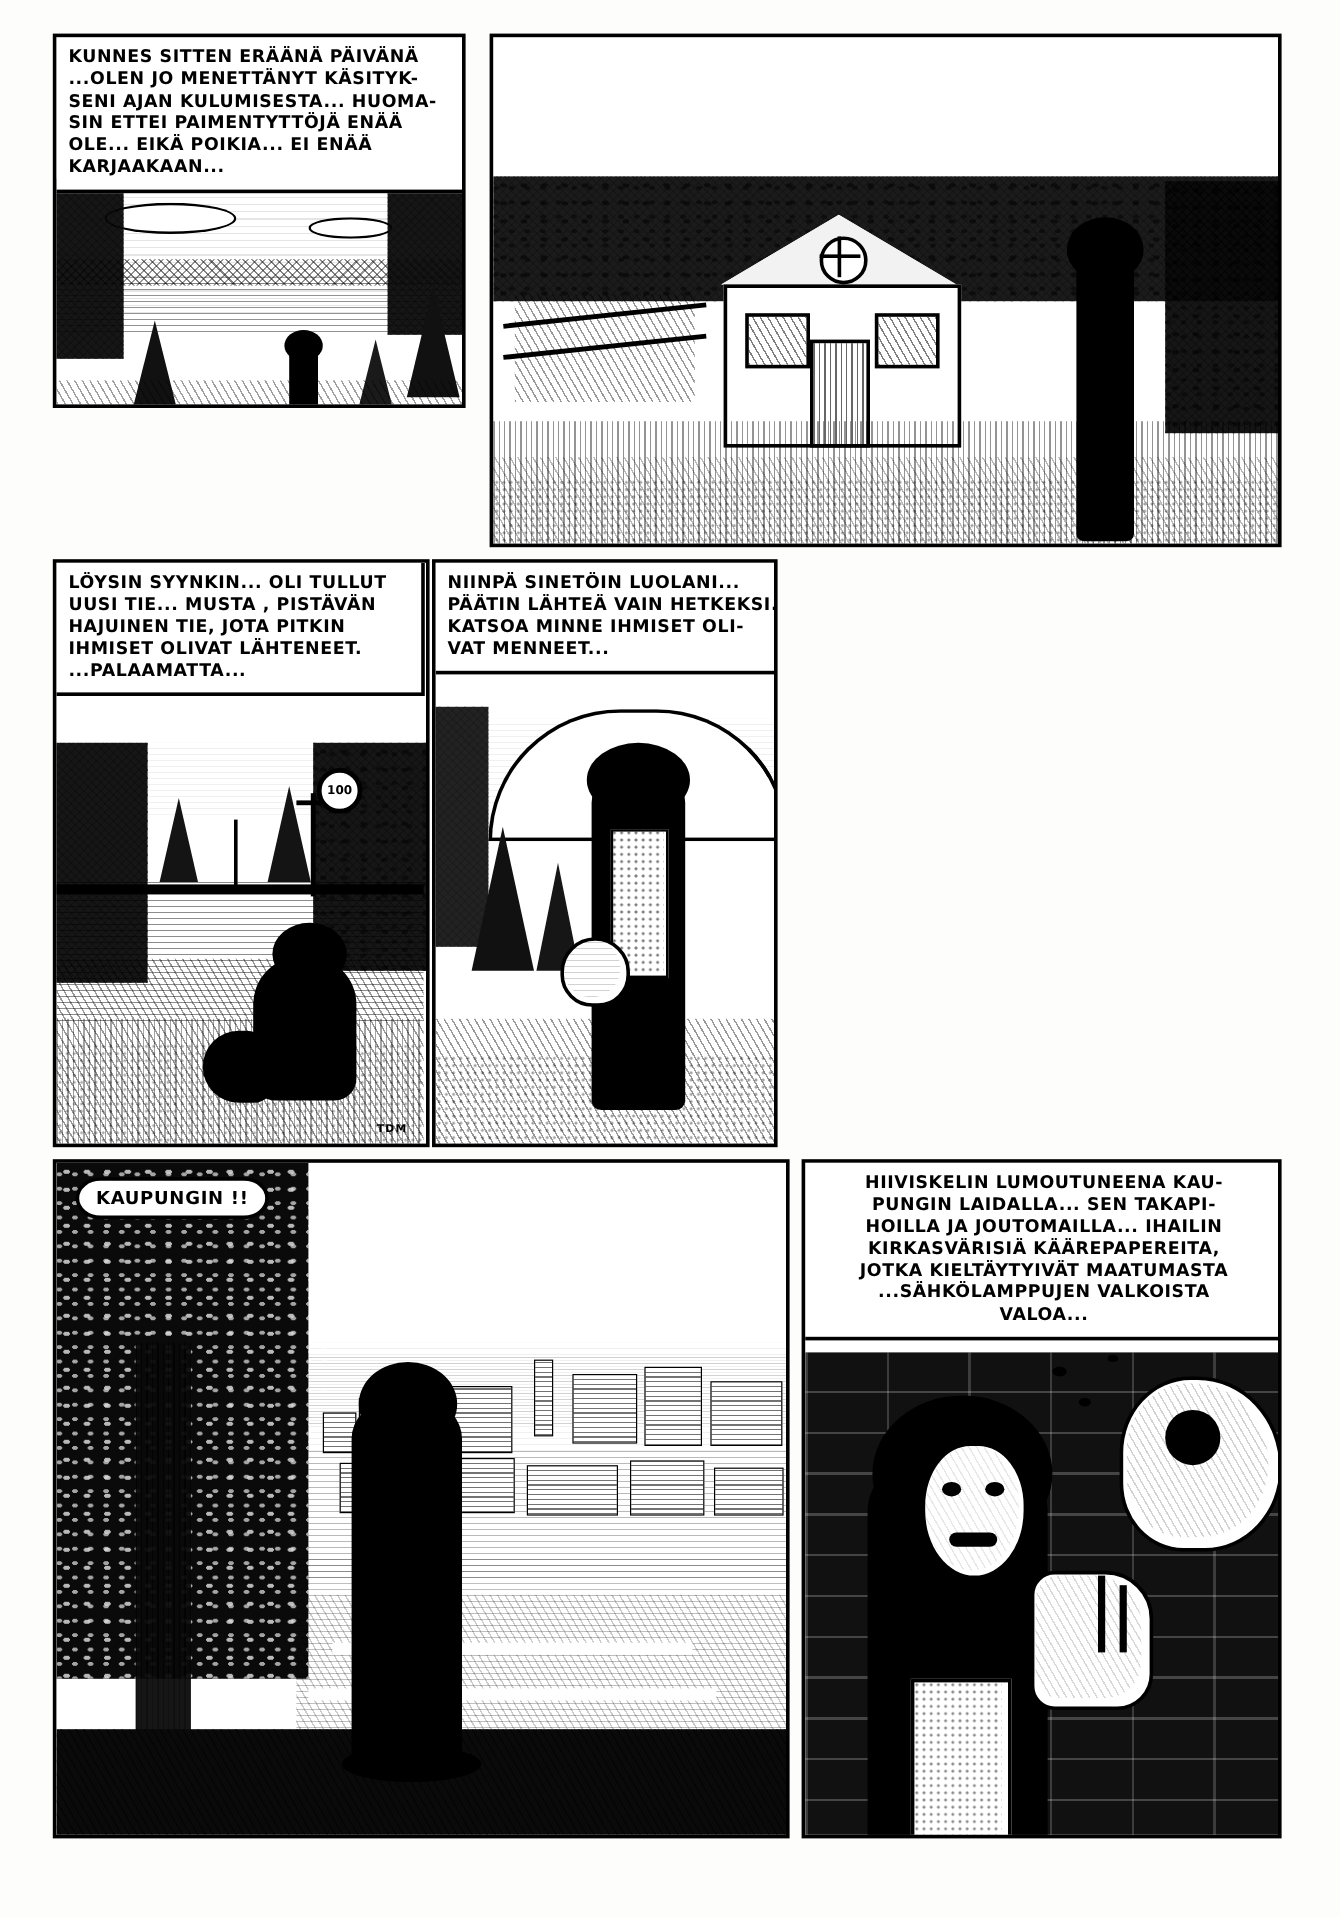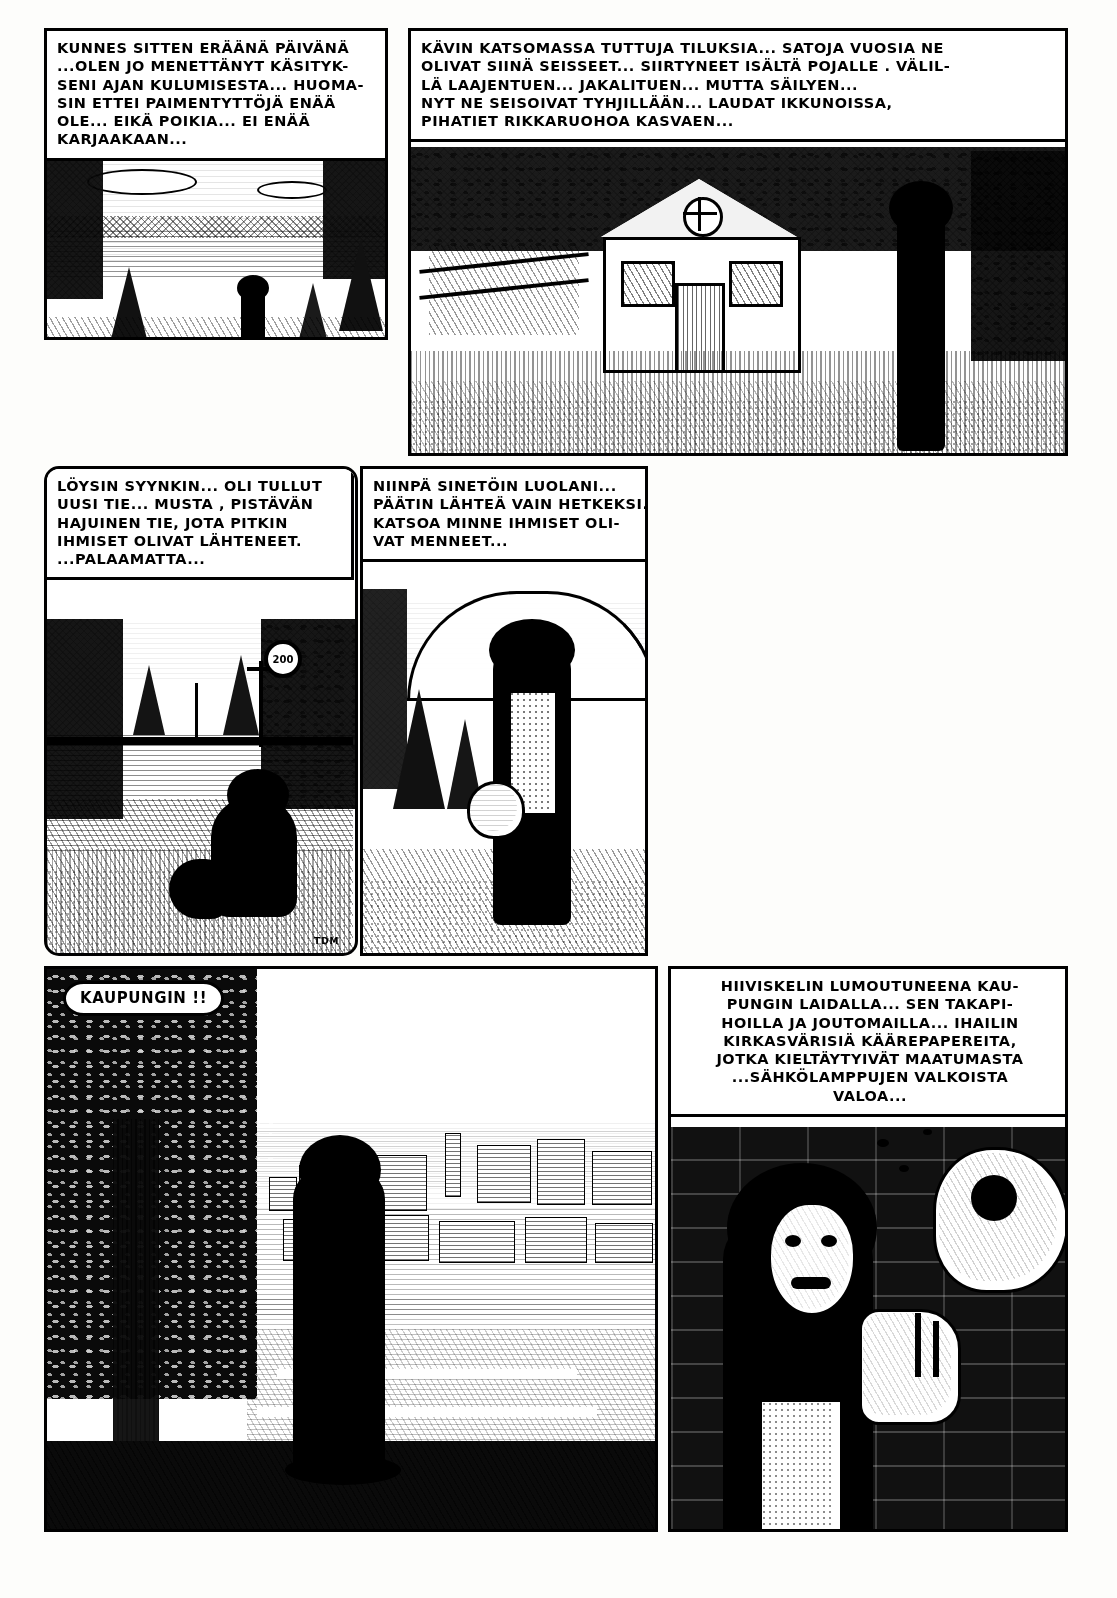--- a/index.html
+++ b/index.html
@@ -236,28 +236,23 @@
       <div class="tex-cross dark-mass" style="left:560px;top:120px;width:100px;height:210px;opacity:.95;"></div>
       <div class="tex-leaf" style="position:absolute;left:560px;top:120px;width:100px;height:210px;opacity:.6;"></div>
 
       <div class="figure" style="left:486px;top:170px;width:48px;height:250px;border-radius:16px 16px 6px 6px;"></div>
       <div class="blob" style="left:478px;top:150px;width:64px;height:54px;"></div>
 
       <div class="tex-vert" style="position:absolute;left:0;top:320px;width:660px;height:106px;opacity:.7;"></div>
       <div class="tex-diag" style="position:absolute;left:0;top:350px;width:660px;height:76px;opacity:.55;"></div>
       <div class="tex-dots" style="position:absolute;left:0;top:368px;width:660px;height:58px;opacity:.5;"></div>
     </div>
-    <div class="caption top" style="left:-3px;top:-3px;width:664px;">KÄVIN KATSOMASSA TUTTUJA TILUKSIA... SATOJA VUOSIA NE
-OLIVAT SIINÄ  SEISSEET... SIIRTYNEET ISÄLTÄ POJALLE . VÄLIL-
-LÄ  LAAJENTUEN... JAKALITUEN... MUTTA SÄILYEN...
-NYT NE SEISOIVAT TYHJILLÄÄN... LAUDAT IKKUNOISSA,
-PIHATIET RIKKARUOHOA KASVAEN...</div>
-  </div>
-
-  <div class="panel" style="left:44px; top:466px; width:314px; height:490px;border-radius:15px;">
+  </div>
+
+  <div class="panel" style="left:44px; top:466px; width:314px; height:490px;">
     <div class="art">
       <div class="sky2" style="top:150px;height:60px;"></div>
 
       <div class="tex-cross dark-mass" style="left:-2px;top:150px;width:78px;height:200px;opacity:.95;"></div>
       <div class="tex-cross dark-mass" style="left:214px;top:150px;width:94px;height:190px;opacity:.95;"></div>
       <div class="tex-leaf" style="position:absolute;left:214px;top:150px;width:94px;height:190px;opacity:.55;"></div>
 
       <div style="position:absolute;left:86px;top:196px;width:0;height:0;border-left:16px solid transparent;border-right:16px solid transparent;border-bottom:70px solid #141414;"></div>
       <div style="position:absolute;left:176px;top:186px;width:0;height:0;border-left:18px solid transparent;border-right:18px solid transparent;border-bottom:80px solid #141414;"></div>
 
@@ -276,21 +271,21 @@
       <div class="blob" style="left:180px;top:300px;width:62px;height:52px;"></div>
       <div style="position:absolute;left:122px;top:390px;width:60px;height:60px;background:#000;border-radius:50% 40% 30% 50%;"></div>
     </div>
     <div class="caption top" style="left:-3px;top:-3px;width:310px;">LÖYSIN SYYNKIN... OLI TULLUT
 UUSI TIE... MUSTA , PISTÄVÄN
 HAJUINEN TIE, JOTA PITKIN
 IHMISET OLIVAT LÄHTENEET.
   ...PALAAMATTA...</div>
   </div>
   <div class="sign" style="left:264px;top:640px;">
-    <span>200</span>
+    <span>100</span>
   </div>
 
   <div class="panel" style="left:360px; top:466px; width:288px; height:490px;">
     <div class="art">
       <div class="sky2" style="top:130px;height:70px;"></div>
 
       <div class="tex-diag" style="position:absolute;left:44px;top:122px;width:250px;height:110px;border-radius:120px 120px 0 0;background:#fff;opacity:.9;"></div>
       <div style="position:absolute;left:44px;top:122px;width:250px;height:110px;border-radius:120px 120px 0 0;border:3px solid #000;box-sizing:border-box;"></div>
 
       <div class="tex-vert dark-mass" style="left:284px;top:120px;width:66px;height:370px;opacity:.95;"></div>

